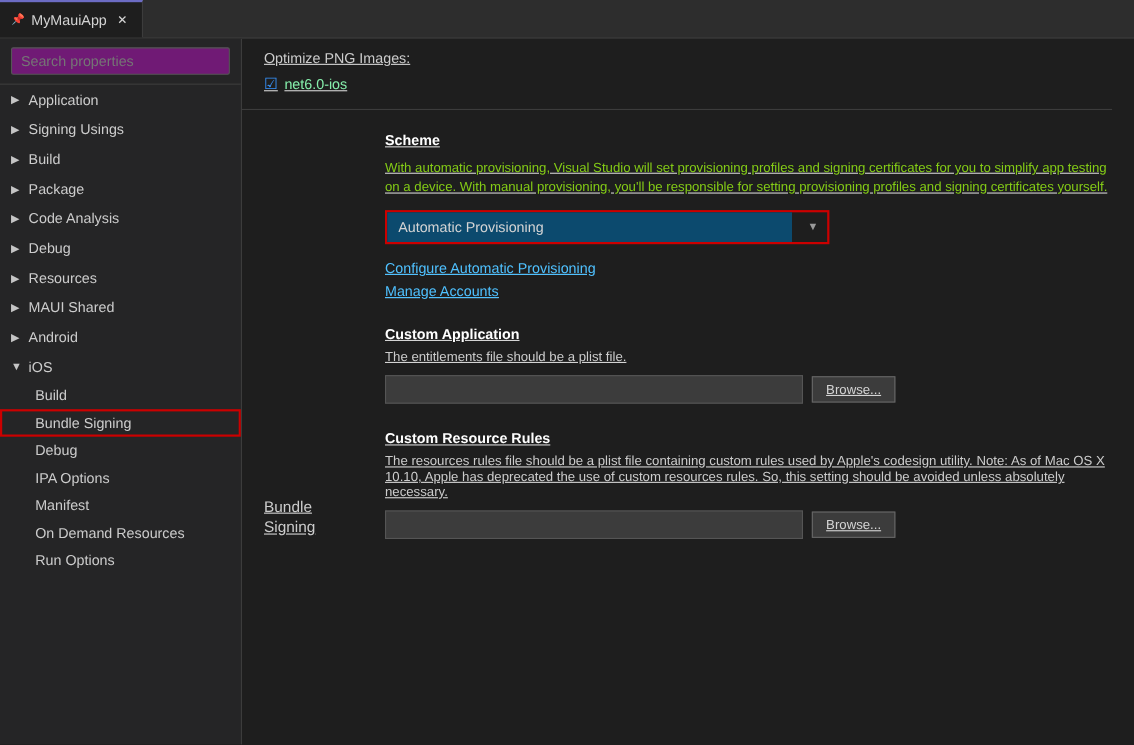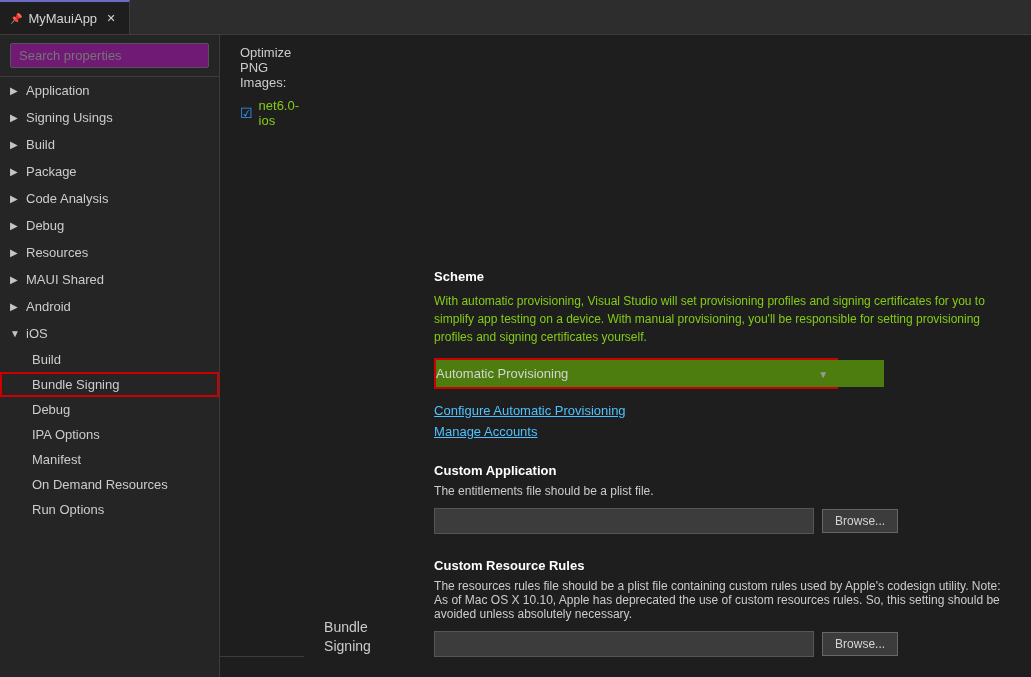--- a/index.html
+++ b/index.html
@@ -137,21 +137,22 @@
       display: flex;
       overflow: hidden;
     }
 
     
     .content-panel {
       flex: 1;
       padding: 0 20px 20px 0;
       overflow-y: auto;
       display: flex;
-      flex-direction: row;
+      flex-direction: column;
+      text-decoration: underline;
     }
 
     
     .top-section {
       padding: 10px 0 15px 0;
       border-bottom: 1px solid #3c3c3c;
       margin-bottom: 0;
     }
     .optimize-text {
       color: #cccccc;
@@ -160,21 +161,21 @@
     .checkbox-row {
       display: flex;
       align-items: center;
       gap: 6px;
     }
     .checkbox-icon {
       color: #3794ff;
       font-size: 14px;
     }
     .checkbox-label {
-      color: #84cc16;
+      color: #86efac;
     }
 
     
     .bundle-section {
       display: flex;
       padding-top: 20px;
       align-items: flex-end;
     }
     .bundle-section-label {
       width: 130px;
@@ -201,26 +202,26 @@
       margin-bottom: 12px;
     }
 
     
     .dropdown-wrapper {
       border: 2px solid #cc0000;
       display: inline-block;
       margin-bottom: 14px;
     }
     .dropdown {
-      background: #4d7c0f;
+      background: #0c4a6e;
       border: none;
       color: #d4d4d4;
-      padding: 6px 30px 6px 0;
-      font-size: 13px;
-      width: 448px;
+      padding: 6px 30px 6px 10px;
+      font-size: 13px;
+      width: 368px;
       appearance: none;
       -webkit-appearance: none;
       cursor: pointer;
       outline: none;
     }
     .dropdown-container {
       position: relative;
       display: inline-block;
       width: 400px;
     }

